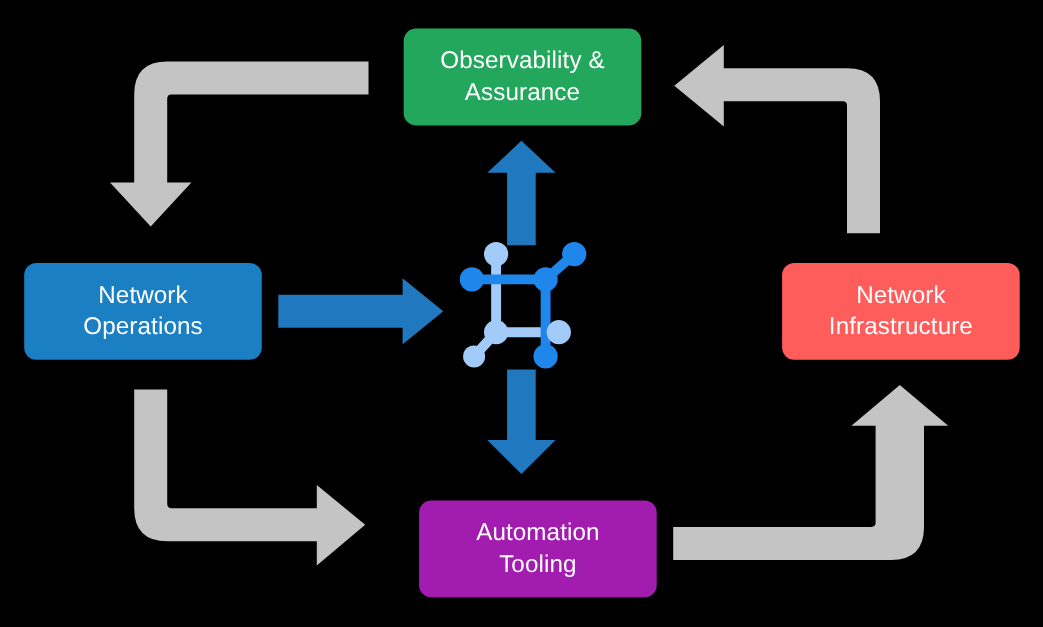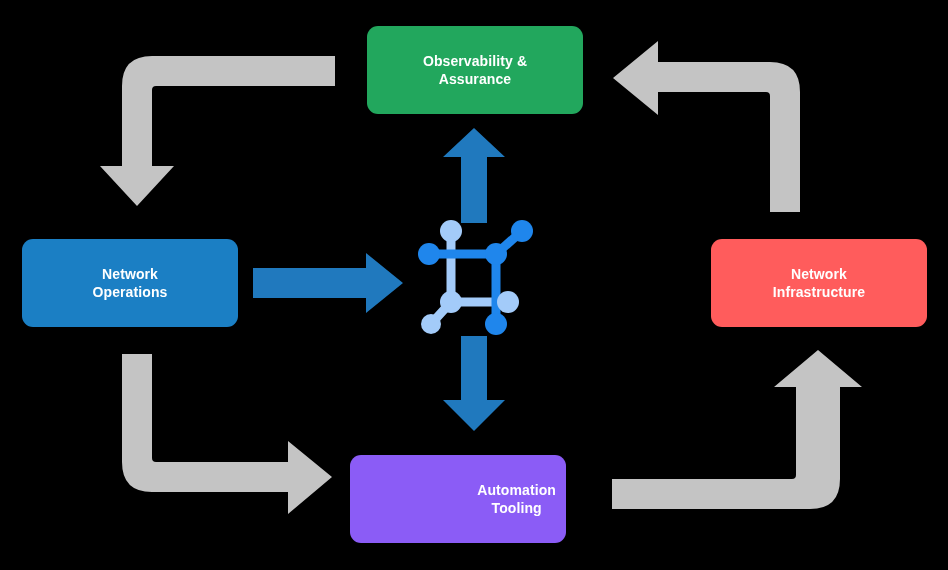--- a/index.html
+++ b/index.html
@@ -27,35 +27,35 @@
   .node-box {
     position: absolute;
     width: 216px;
     height: 88px;
     border-radius: 11px;
     display: flex;
     align-items: center;
     justify-content: center;
     text-align: center;
     color: #ffffff;
-    font-size: 14px;
+    font-size: 22px;
     line-height: 1.3;
-    font-weight: 700;
+    font-weight: 400;
     letter-spacing: 0.1px;
     box-sizing: border-box;
     padding: 4px 10px;
   }
   .node-label {
     display: block;
     white-space: pre-line;
   }
   #box-observability { left: 367px; top: 26px;  background: #22a75d; }
   #box-operations    { left: 22px;  top: 239px; background: #1b7fc4; }
   #box-infrastructure{ left: 711px; top: 239px; background: #ff5c5c; }
-  #box-automation    { left: 350px; top: 455px; background: #8b5cf6; justify-content: flex-end; }
+  #box-automation    { left: 381px; top: 455px; background: #a21caf; }
   .center-icon {
     position: absolute;
     left: 418px;
     top: 218px;
     width: 120px;
     height: 120px;
   }
 </style>
 </head>
 <body>

